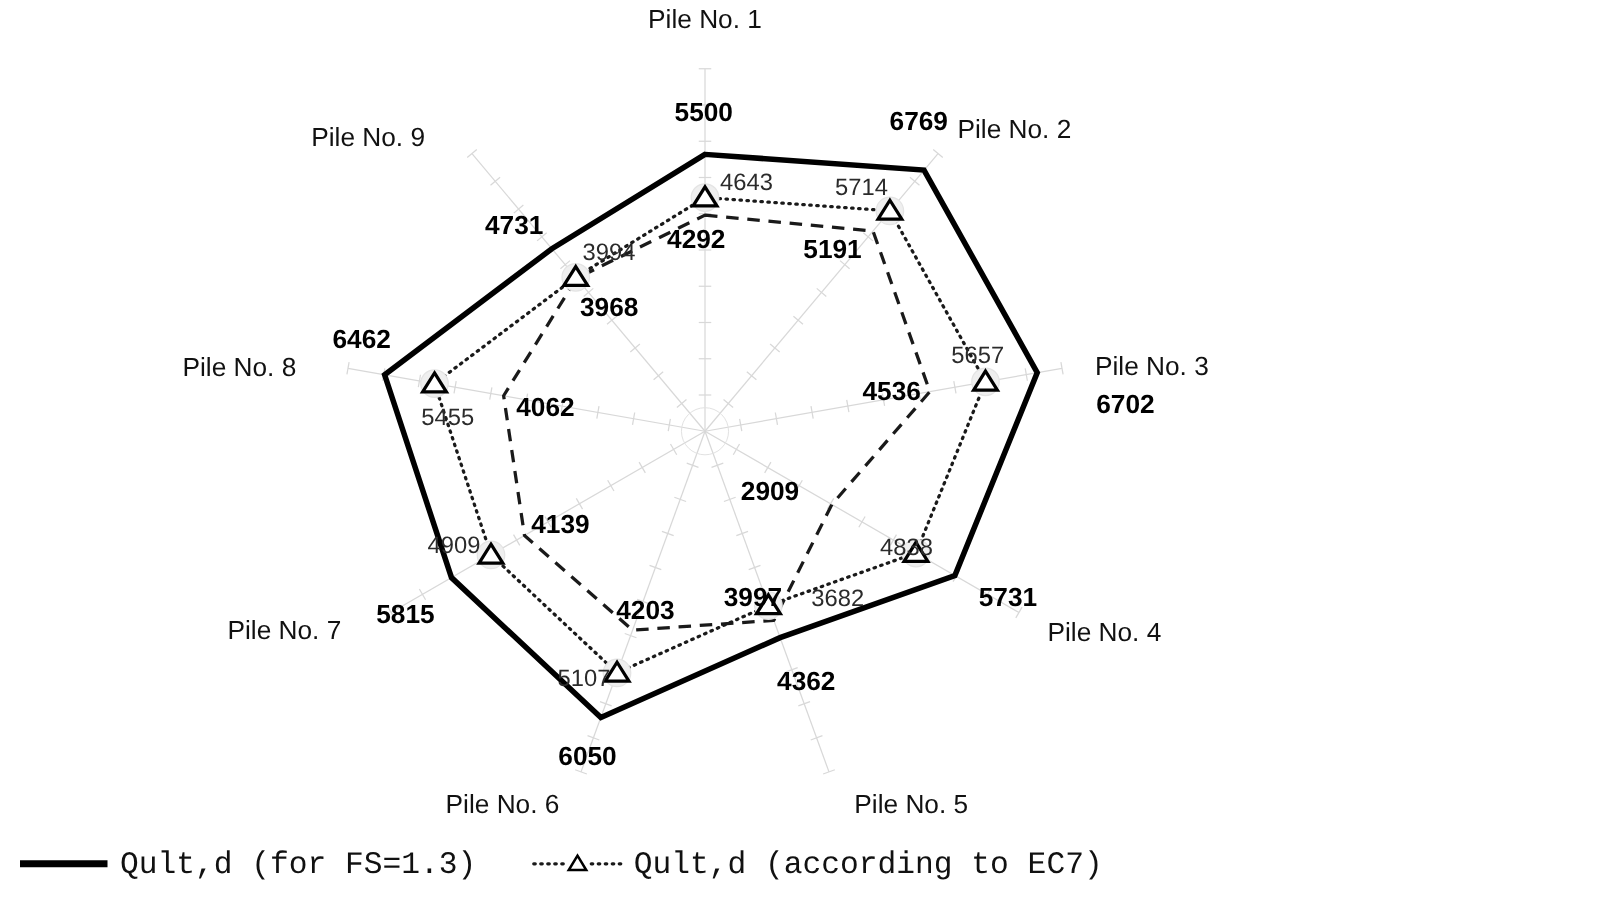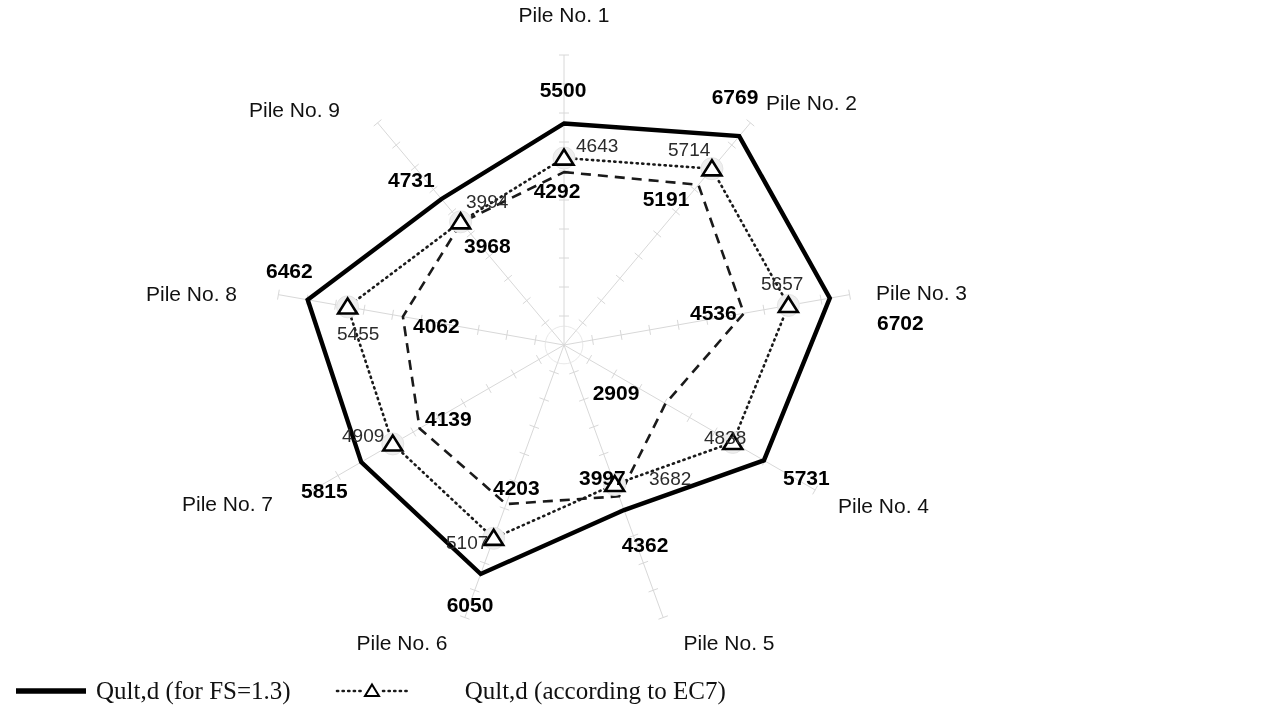--- a/index.html
+++ b/index.html
@@ -97,30 +97,30 @@
     height: 56px;
     display: flex;
     align-items: center;
   }
   .legend-entry {
     display: flex;
     align-items: center;
     white-space: nowrap;
   }
   .legend-entry.e1 { margin-left: 10px; }
-  .legend-entry.e2 { margin-left: 44px; gap: 48px; }
+  .legend-entry.e2 { margin-left: 44px; }
   .legend-entry.e3 { margin-left: 44px; }
   .legend-swatch {
     width: 74px;
     height: 20px;
     margin-right: 8px;
     flex: 0 0 auto;
   }
   .legend-text {
-    font-family: Liberation Serif, serif;
+    font-family: Liberation Mono, monospace;
     font-size: 25px;
     color: #111111;
   }
 </style>
 </head>
 <body>
 
 <div id="chart-root">
   <svg id="radar" viewBox="0 0 1280 719">
     <g id="grid-group">

